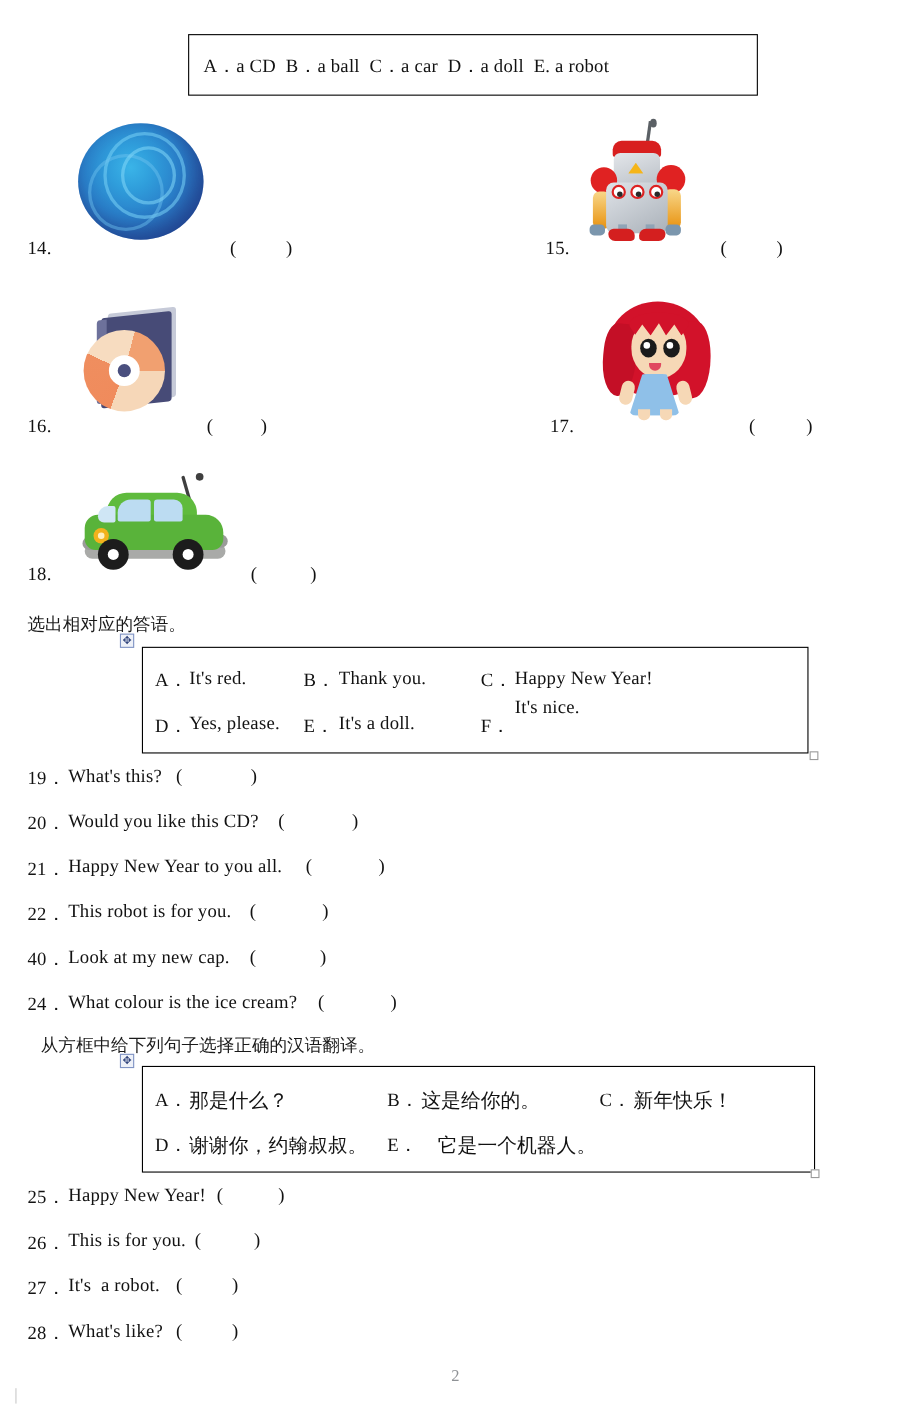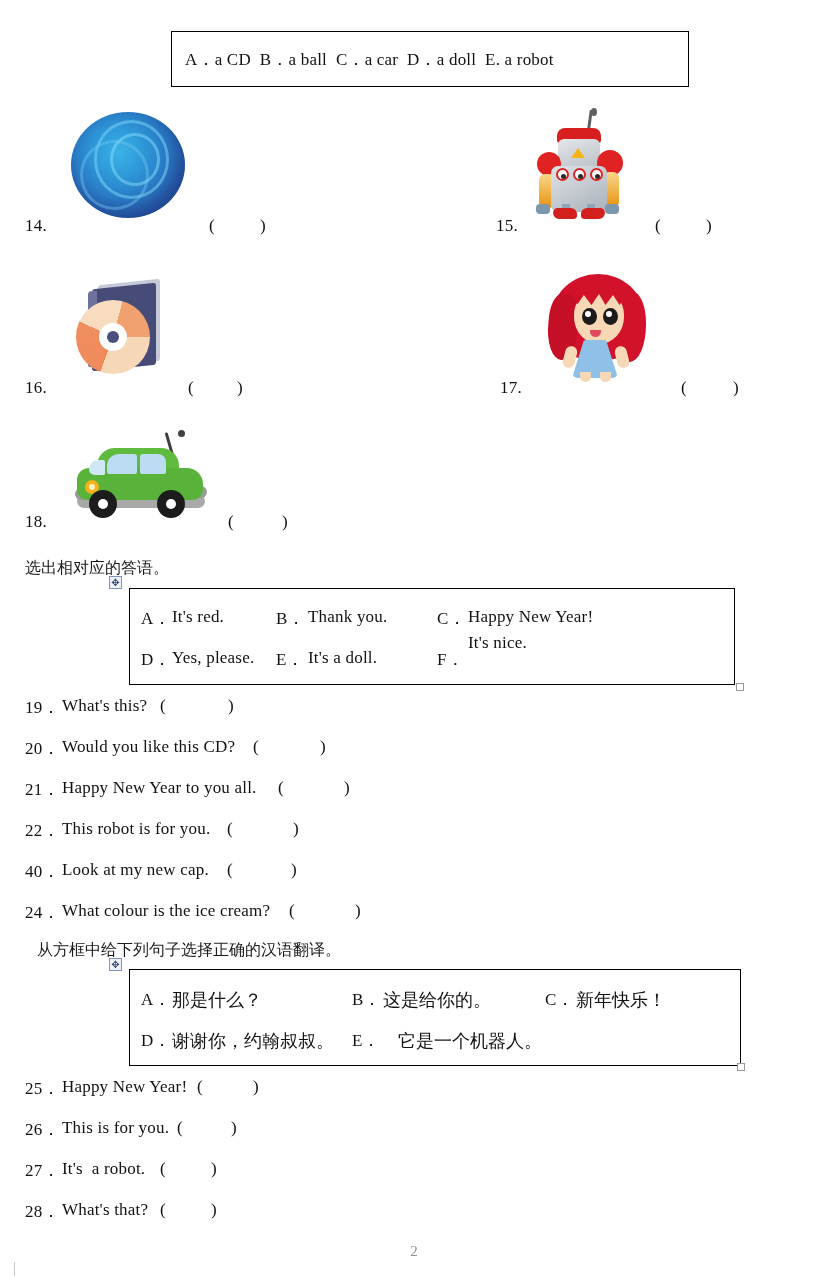--- a/index.html
+++ b/index.html
@@ -397,20 +397,20 @@
   <div class="abs en" style="left:62px; top:1118px;">This is for you.</div>
   <div class="abs en" style="left:177px; top:1118px;">(</div>
   <div class="abs en" style="left:231px; top:1118px;">)</div>
 
   <div class="abs en" style="left:25px; top:1159px;">27．</div>
   <div class="abs en" style="left:62px; top:1159px;">It's  a robot.</div>
   <div class="abs en" style="left:160px; top:1159px;">(</div>
   <div class="abs en" style="left:211px; top:1159px;">)</div>
 
   <div class="abs en" style="left:25px; top:1200px;">28．</div>
-  <div class="abs en" style="left:62px; top:1200px;">What's that?</div>
+  <div class="abs en" style="left:62px; top:1200px;">What's like?</div>
   <div class="abs en" style="left:160px; top:1200px;">(</div>
   <div class="abs en" style="left:211px; top:1200px;">)</div>
 
   <div class="pagenum">2</div>
   <div class="footer-tick"></div>
 
 </div>
 
 </body></html>

